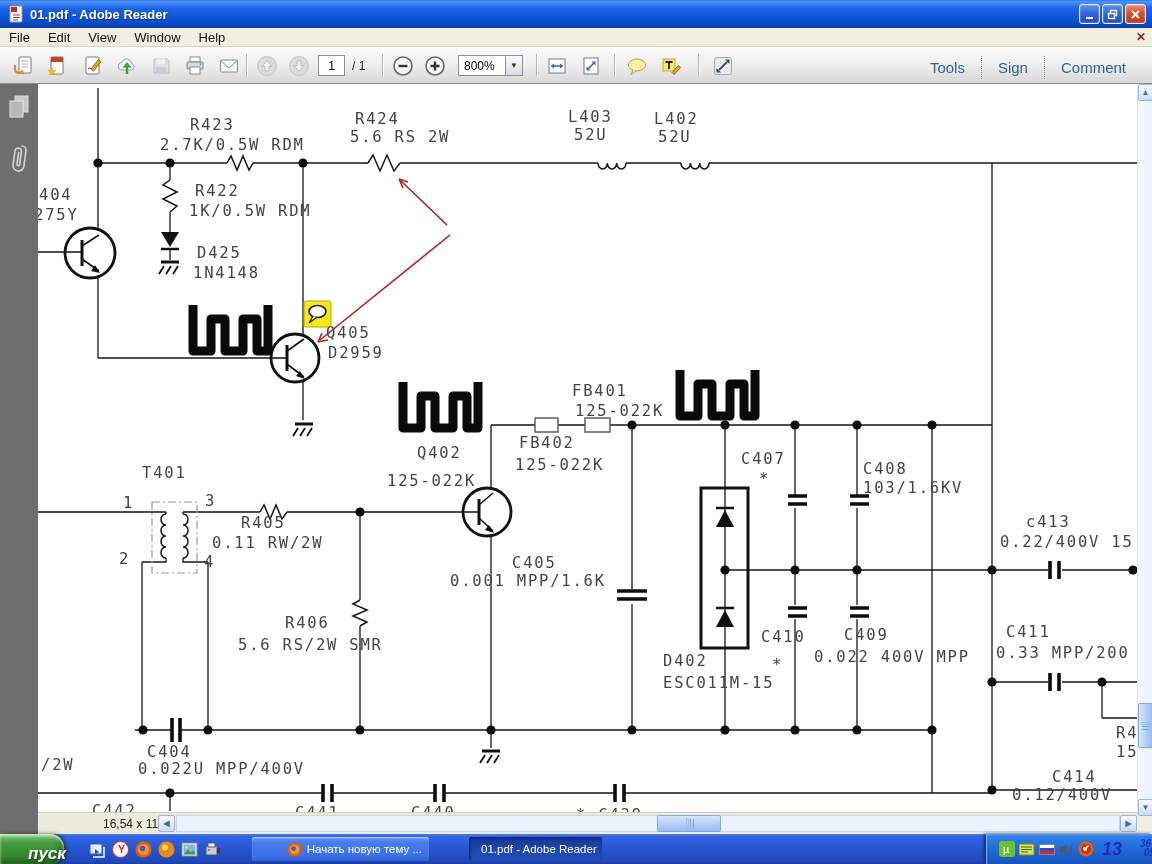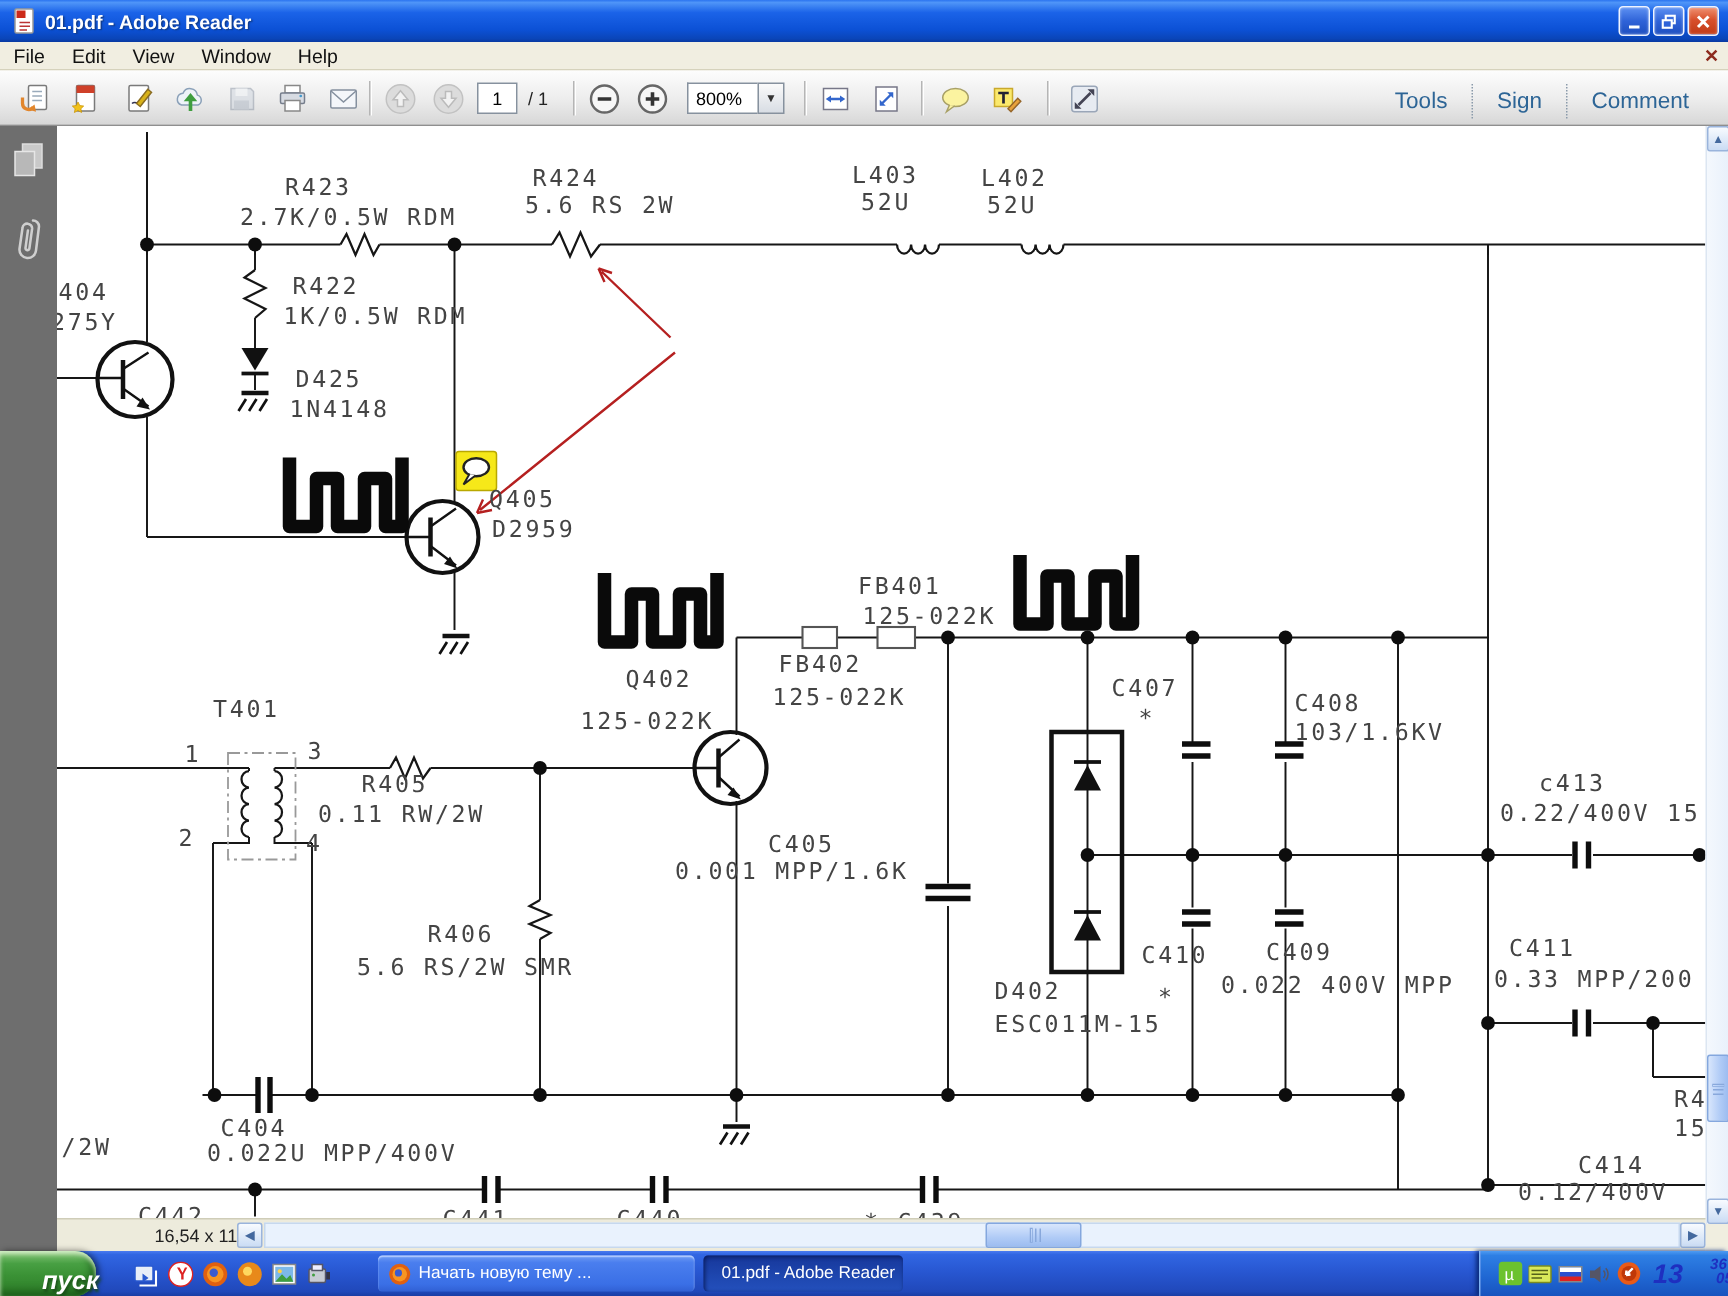--- a/index.html
+++ b/index.html
@@ -76,21 +76,21 @@
     display:flex;align-items:center;}
   .start-btn{position:absolute;left:0;top:0;height:30px;width:64px;border-radius:0 14px 14px 0;
     background:linear-gradient(180deg,#8cc97e 0%,#48a043 28%,#3a9135 55%,#2d7d28 100%);
     box-shadow:inset 0 2px 3px #d5f0c8,inset -3px -3px 6px #1c5c1a,2px 0 4px #0008;
     display:flex;align-items:flex-end;padding-left:23px;gap:5px;}
   .start-label{color:#fff;font-size:17px;font-weight:bold;font-style:italic;text-shadow:1px 2px 2px #1a4d18;}
   .ql{position:absolute;left:88px;top:0;height:30px;display:flex;align-items:center;gap:5px;}
   .ql .qli{width:18px;height:18px;display:flex;align-items:center;justify-content:center;}
   .task-btn{position:absolute;top:3px;height:24px;border-radius:3px;display:flex;align-items:center;
     padding:0 7px;gap:5px;color:#fff;font-size:11.5px;white-space:nowrap;overflow:hidden;}
-  .task-btn.inactive{left:252px;width:211px;background:linear-gradient(180deg,#6f9cf5 0%,#4a7eee 20%,#3a6fe6 80%,#3160d4 100%);box-shadow:inset 0 1px 1px #bcd2ff;}
+  .task-btn.inactive{left:252px;width:177px;background:linear-gradient(180deg,#6f9cf5 0%,#4a7eee 20%,#3a6fe6 80%,#3160d4 100%);box-shadow:inset 0 1px 1px #bcd2ff;justify-content:flex-end;}
   .task-btn.active{left:469px;width:133px;background:linear-gradient(180deg,#17379a 0%,#1e47b0 60%,#2450bc 100%);box-shadow:inset 1px 1px 3px #0a1d60;}
   .tray{position:absolute;right:0;top:0;height:30px;width:166px;
     background:linear-gradient(180deg,#4e9bf2 0%,#2e7fe4 10%,#1f66d2 60%,#1853be 100%);
     border-left:1px solid #7fb4f4;box-shadow:-2px 0 3px #0a2a7a;display:flex;align-items:center;padding-left:12px;gap:4px;}
   .tray .ti{width:17px;height:17px;display:flex;align-items:center;justify-content:center;}
   .clock{display:flex;margin-left:4px;color:#1e2fc0;font-style:italic;font-weight:bold;}
   .clock .h{font-size:18px;}
   .clock .ms{display:flex;flex-direction:column;line-height:9px;font-size:10px;margin-left:18px;}
   .flag-ru{width:16px;height:11px;border:1px solid #888;display:flex;flex-direction:column;}
   .flag-ru div{flex:1;}

